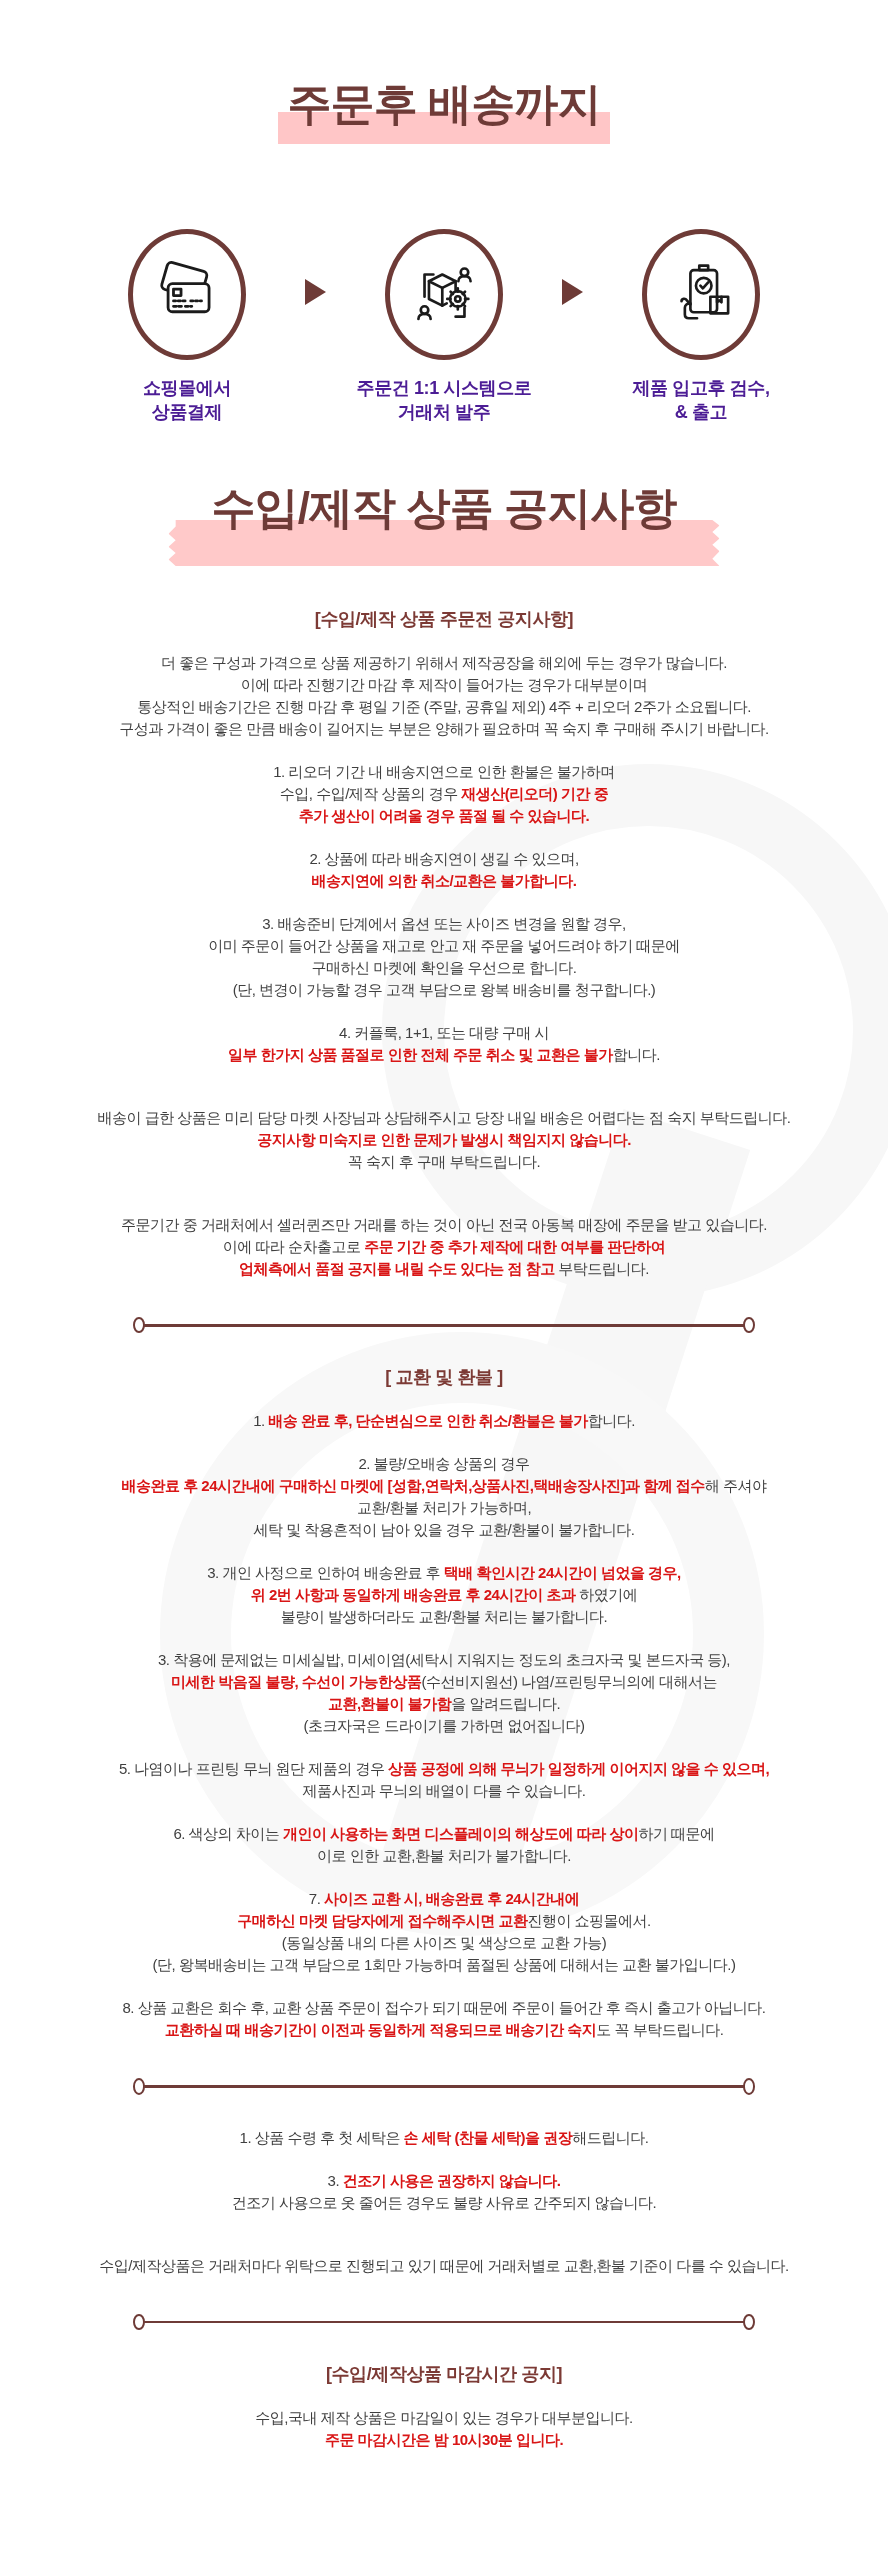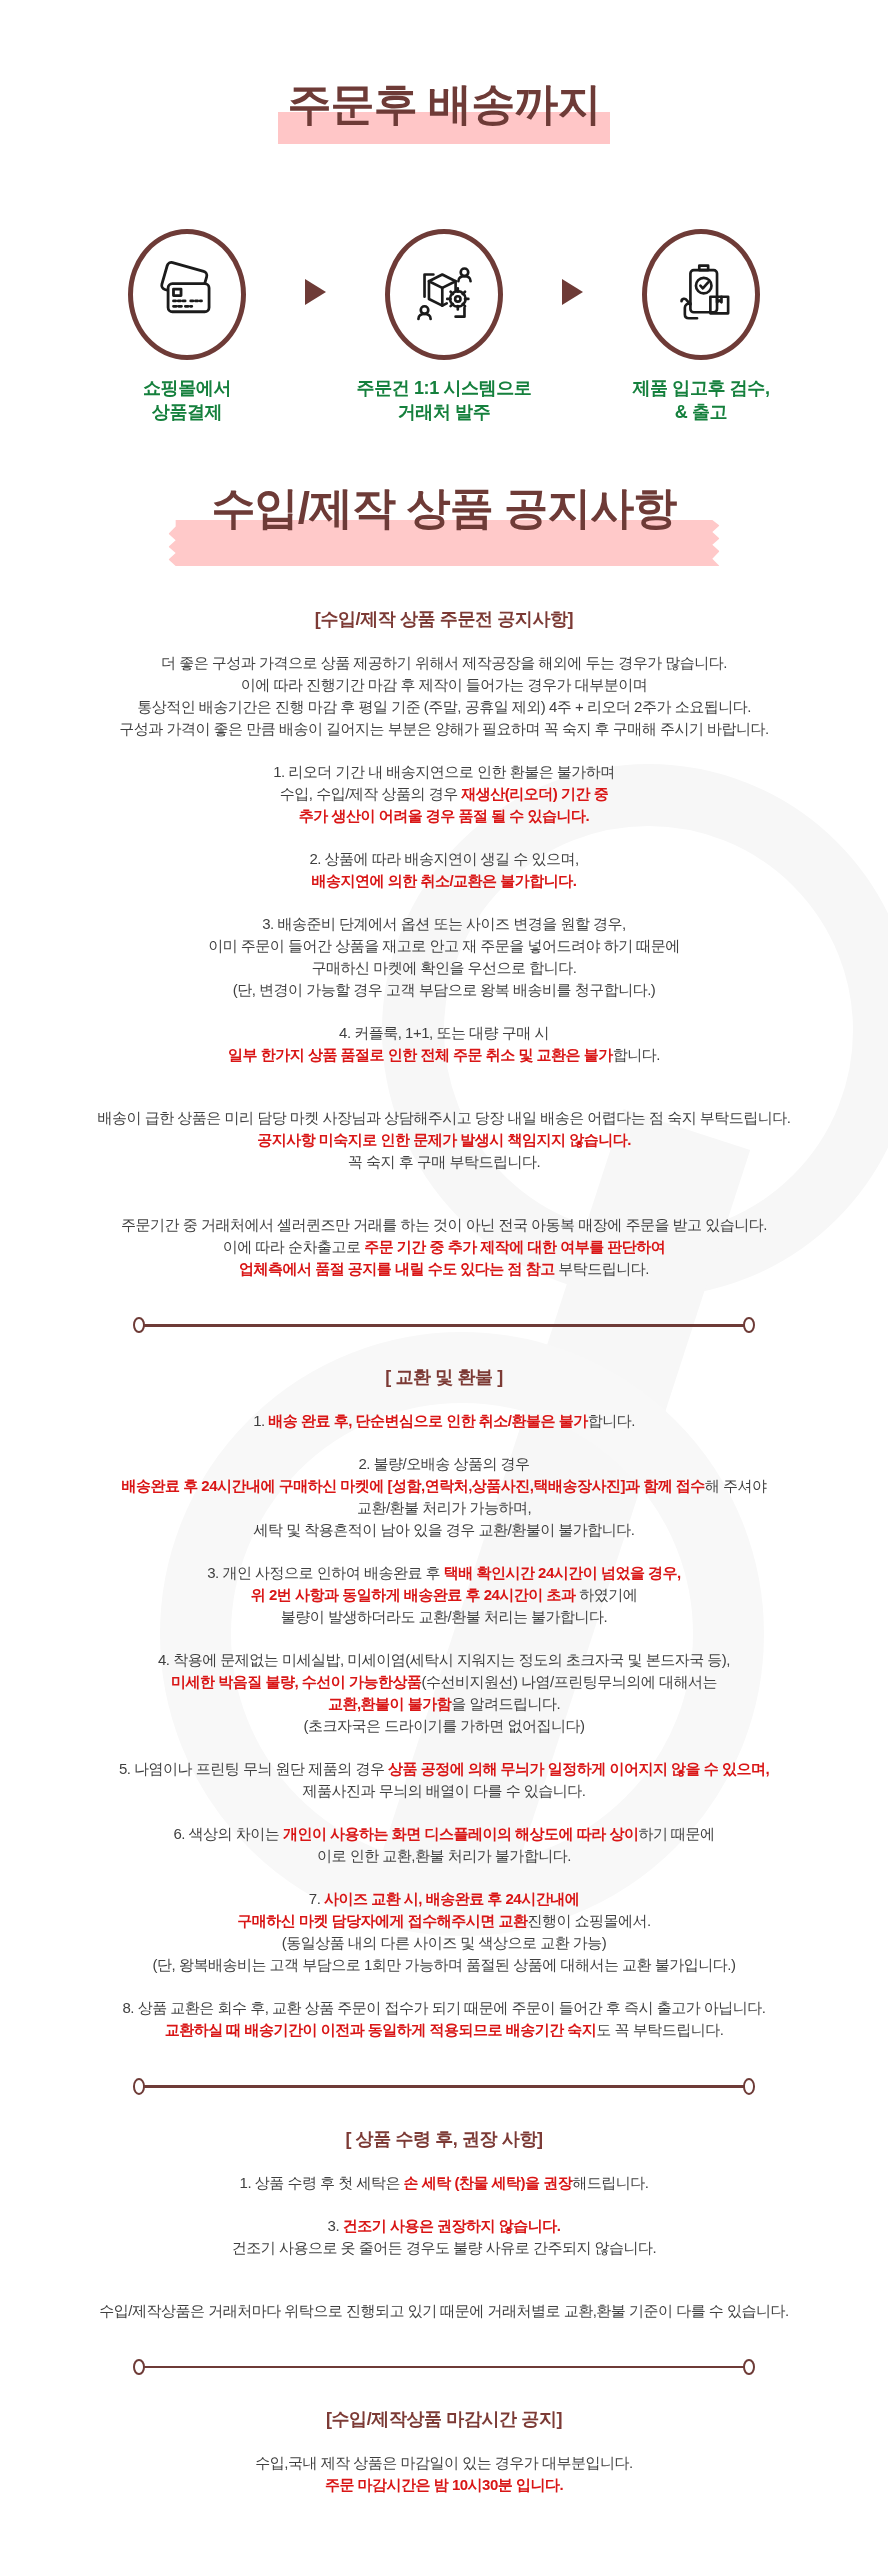--- a/index.html
+++ b/index.html
@@ -22,21 +22,21 @@
     padding:0 9px 14px 9px;line-height:52px;
   }
   
   .steps{display:flex;justify-content:center;align-items:flex-start;margin-top:85px;}
   .step{width:222px;}
   .circle{
     width:108px;height:121px;border:5.3px solid #6e3b37;border-radius:50%;
     margin:0 auto;display:flex;align-items:center;justify-content:center;background:#fff;
   }
   .circle svg{display:block;}
-  .step-label{margin-top:16px;text-align:center;color:#15803d;font-weight:700;font-size:18px;line-height:24px;letter-spacing:-0.4px;}
+  .step-label{margin-top:16px;text-align:center;color:#4c1d95;font-weight:700;font-size:18px;line-height:24px;letter-spacing:-0.4px;}
   .arrow{
     width:0;height:0;margin:50px 7px 0 7px;
     border-left:21px solid #6e3b37;border-top:13.3px solid transparent;border-bottom:13.3px solid transparent;
   }
   
   .title2{position:relative;margin-top:57px;text-align:center;height:85px;}
   .tape{
     position:absolute;left:50%;transform:translateX(-50%);top:39px;width:551px;height:46px;background:#ffc9c9;
     clip-path:polygon(1.3% 0,98.7% 0,100% 12%,98.7% 26%,100% 40%,98.7% 54%,100% 68%,98.7% 84%,100% 100%,
                       1.3% 100%,0 86%,1.3% 72%,0 58%,1.3% 44%,0 30%,1.3% 14%);
@@ -157,31 +157,30 @@
         <div class="block para"><span>주문기간 중 거래처에서 셀러퀸즈만 거래를 하는 것이 아닌 전국 아동복 매장에 주문을 받고 있습니다.</span><br><span>이에 따라 순차출고로 </span><span class="r">주문 기간 중 추가 제작에 대한 여부를 판단하여</span><br><span class="r">업체측에서 품절 공지를 내릴 수도 있다는 점 참고 </span><span>부탁드립니다.</span></div>
         <div class="divider">
           <div class="ring"></div>
           <div class="bar"></div>
           <div class="ring"></div>
         </div>
         <div class="sec-header">[ 교환 및 환불 ]</div>
         <div class="block"><span>1. </span><span class="r">배송 완료 후, 단순변심으로 인한 취소/환불은 불가</span><span>합니다.</span></div>
         <div class="block"><span>2. 불량/오배송 상품의 경우</span><br><span class="r">배송완료 후 24시간내에 구매하신 마켓에 [성함,연락처,상품사진,택배송장사진]과 함께 접수</span><span>해 주셔야</span><br><span>교환/환불 처리가 가능하며,</span><br><span>세탁 및 착용흔적이 남아 있을 경우 교환/환불이 불가합니다.</span></div>
         <div class="block"><span>3. 개인 사정으로 인하여 배송완료 후 </span><span class="r">택배 확인시간 24시간이 넘었을 경우,</span><br><span class="r">위 2번 사항과 동일하게 배송완료 후 24시간이 초과</span><span> 하였기에</span><br><span>불량이 발생하더라도 교환/환불 처리는 불가합니다.</span></div>
-        <div class="block"><span>4. 착용에 문제없는 미세실밥, 미세이염(세탁시 지워지는 정도의 초크자국 및 본드자국 등),</span><br><span class="r">미세한 박음질 불량, 수선이 가능한상품</span><span>(수선비지원선) 나염/프린팅무늬의에 대해서는</span><br><span class="r">교환,환불이 불가함</span><span>을 알려드립니다.</span><br><span>(초크자국은 드라이기를 가하면 없어집니다)</span></div>
+        <div class="block"><span>3. 착용에 문제없는 미세실밥, 미세이염(세탁시 지워지는 정도의 초크자국 및 본드자국 등),</span><br><span class="r">미세한 박음질 불량, 수선이 가능한상품</span><span>(수선비지원선) 나염/프린팅무늬의에 대해서는</span><br><span class="r">교환,환불이 불가함</span><span>을 알려드립니다.</span><br><span>(초크자국은 드라이기를 가하면 없어집니다)</span></div>
         <div class="block"><span>5. 나염이나 프린팅 무늬 원단 제품의 경우 </span><span class="r">상품 공정에 의해 무늬가 일정하게 이어지지 않을 수 있으며,</span><br><span>제품사진과 무늬의 배열이 다를 수 있습니다.</span></div>
         <div class="block"><span>6. 색상의 차이는 </span><span class="r">개인이 사용하는 화면 디스플레이의 해상도에 따라 상이</span><span>하기 때문에</span><br><span>이로 인한 교환,환불 처리가 불가합니다.</span></div>
         <div class="block"><span>7. </span><span class="r">사이즈 교환 시, 배송완료 후 24시간내에</span><br><span class="r">구매하신 마켓 담당자에게 접수해주시면 교환</span><span>진행이 쇼핑몰에서.</span><br><span>(동일상품 내의 다른 사이즈 및 색상으로 교환 가능)</span><br><span>(단, 왕복배송비는 고객 부담으로 1회만 가능하며 품절된 상품에 대해서는 교환 불가입니다.)</span></div>
         <div class="block"><span>8. 상품 교환은 회수 후, 교환 상품 주문이 접수가 되기 때문에 주문이 들어간 후 즉시 출고가 아닙니다.</span><br><span class="r">교환하실 때 배송기간이 이전과 동일하게 적용되므로 배송기간 숙지</span><span>도 꼭 부탁드립니다.</span></div>
         <div class="divider">
           <div class="ring"></div>
           <div class="bar"></div>
           <div class="ring"></div>
         </div>
-        <div class="sec-header">[ 상품 수령 후, 권장 사항]</div>
         <div class="block"><span>1. 상품 수령 후 첫 세탁은 </span><span class="r">손 세탁 (찬물 세탁)을 권장</span><span>해드립니다.</span></div>
         <div class="block"><span>3. </span><span class="r">건조기 사용은 권장하지 않습니다.</span><br><span>건조기 사용으로 옷 줄어든 경우도 불량 사유로 간주되지 않습니다.</span></div>
         <div class="block para"><span>수입/제작상품은 거래처마다 위탁으로 진행되고 있기 때문에 거래처별로 교환,환불 기준이 다를 수 있습니다.</span></div>
         <div class="divider">
           <div class="ring"></div>
           <div class="bar"></div>
           <div class="ring"></div>
         </div>
         <div class="sec-header">[수입/제작상품 마감시간 공지]</div>
         <div class="block"><span>수입,국내 제작 상품은 마감일이 있는 경우가 대부분입니다.</span><br><span class="r">주문 마감시간은 밤 10시30분 입니다.</span></div>

